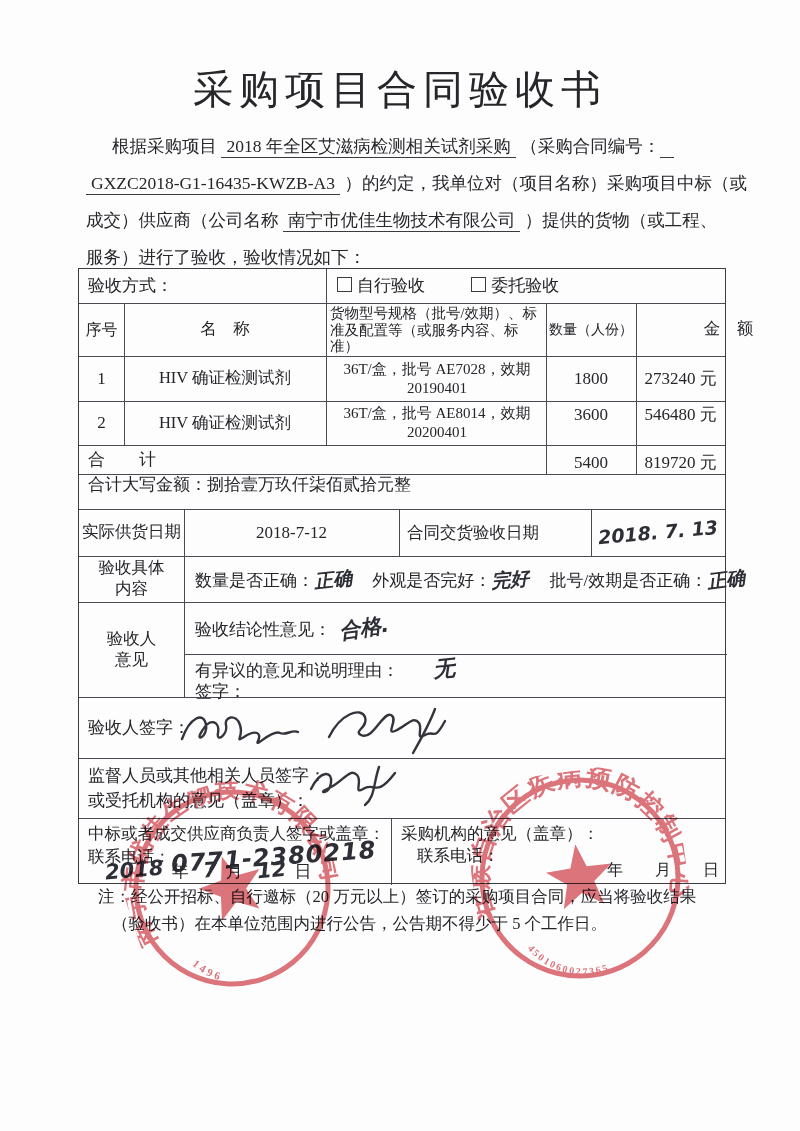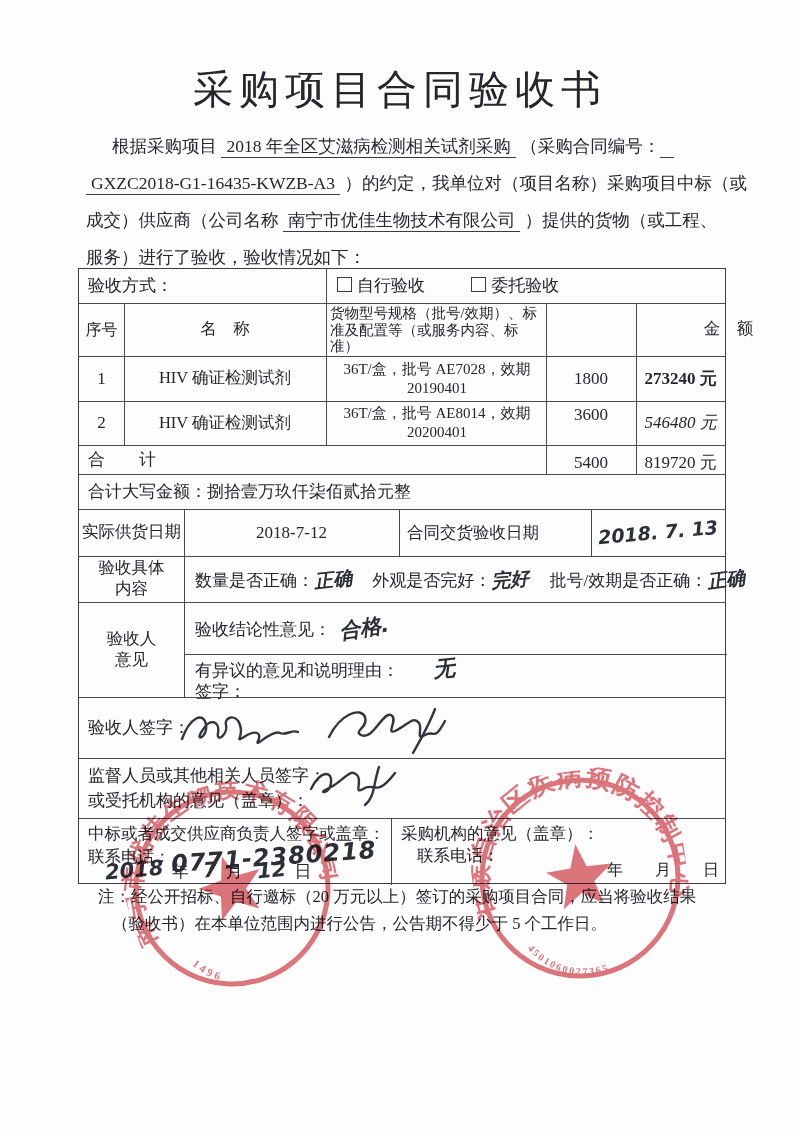--- a/index.html
+++ b/index.html
@@ -79,45 +79,46 @@
 
     <div class="cell" style="left:9px;top:0;height:34px;line-height:34px;">验收方式：</div>
     <div class="cell" style="left:258px;top:0;height:34px;line-height:34px;">
       <span class="opt"><span class="cbx"></span><span>自行验收</span></span>
       <span class="opt" style="margin-left:42px;"><span class="cbx"></span><span>委托验收</span></span>
     </div>
 
     <div class="cell ctr" style="left:0;top:34px;width:45px;height:53px;font-size:16px;">序号</div>
     <div class="cell ctr" style="left:45px;top:34px;width:202px;height:53px;font-size:16.5px;">名　称</div>
     <div class="cell" style="left:251px;top:36px;width:214px;font-size:14.5px;line-height:16.5px;">货物型号规格（批号/效期）、标准及配置等（或服务内容、标准）</div>
+    <div class="cell ctr" style="left:467px;top:34px;width:90px;height:53px;font-size:14px;white-space:nowrap;">数量（人份）</div>
     <div class="cell ctr" style="left:557px;top:34px;width:89px;height:53px;font-size:16.5px;padding-left:48px;">金　额</div>
 
     <div class="cell ctr" style="left:0;top:87px;width:45px;height:45px;">1</div>
     <div class="cell ctr" style="left:45px;top:87px;width:202px;height:45px;font-size:16.5px;">HIV 确证检测试剂</div>
     <div class="cell ctr" style="left:249px;top:87px;width:218px;height:45px;font-size:15px;flex-direction:column;">
       <span>36T/盒，批号 AE7028，效期</span>
       <span>20190401</span>
     </div>
     <div class="cell ctr" style="left:467px;top:87px;width:90px;height:45px;">1800</div>
-    <div class="cell ctr" style="left:557px;top:87px;width:89px;height:45px;font-weight:bold;">273240 元</div>
+    <div class="cell ctr" style="left:557px;top:87px;width:89px;height:45px;">273240 元</div>
 
     <div class="cell ctr" style="left:0;top:132px;width:45px;height:44px;">2</div>
     <div class="cell ctr" style="left:45px;top:132px;width:202px;height:44px;font-size:16.5px;">HIV 确证检测试剂</div>
     <div class="cell ctr" style="left:249px;top:132px;width:218px;height:44px;font-size:15px;flex-direction:column;">
       <span>36T/盒，批号 AE8014，效期</span>
       <span>20200401</span>
     </div>
     <div class="cell ctr" style="left:467px;top:124px;width:90px;height:44px;">3600</div>
-    <div class="cell ctr" style="left:557px;top:132px;width:89px;height:44px;font-style:italic;">546480 元</div>
+    <div class="cell ctr" style="left:557px;top:124px;width:89px;height:44px;">546480 元</div>
 
     <div class="cell" style="left:9px;top:176px;height:29px;line-height:29px;">合　　计</div>
     <div class="cell ctr" style="left:467px;top:178px;width:90px;height:31px;">5400</div>
     <div class="cell ctr" style="left:557px;top:178px;width:89px;height:31px;">819720 元</div>
 
-    <div class="cell" style="left:9px;top:205px;height:35px;line-height:35px;">
+    <div class="cell" style="left:9px;top:198px;height:35px;line-height:35px;">
       <span>合计大写金额：</span><span>捌拾壹万玖仟柒佰贰拾元整</span>
     </div>
 
     <div class="cell ctr" style="left:0;top:240px;width:105px;height:47px;font-size:16.5px;">实际供货日期</div>
     <div class="cell ctr" style="left:105px;top:240px;width:215px;height:47px;">2018-7-12</div>
     <div class="cell" style="left:328px;top:240px;height:47px;line-height:47px;font-size:16.5px;text-align:center;">合同交货验收日期</div>
     <div class="cell ctr" style="left:512px;top:240px;width:134px;height:47px;">
       <span class="hw" style="font-size:19px;transform:rotate(-5deg);">2018. 7. 13</span>
     </div>
 

